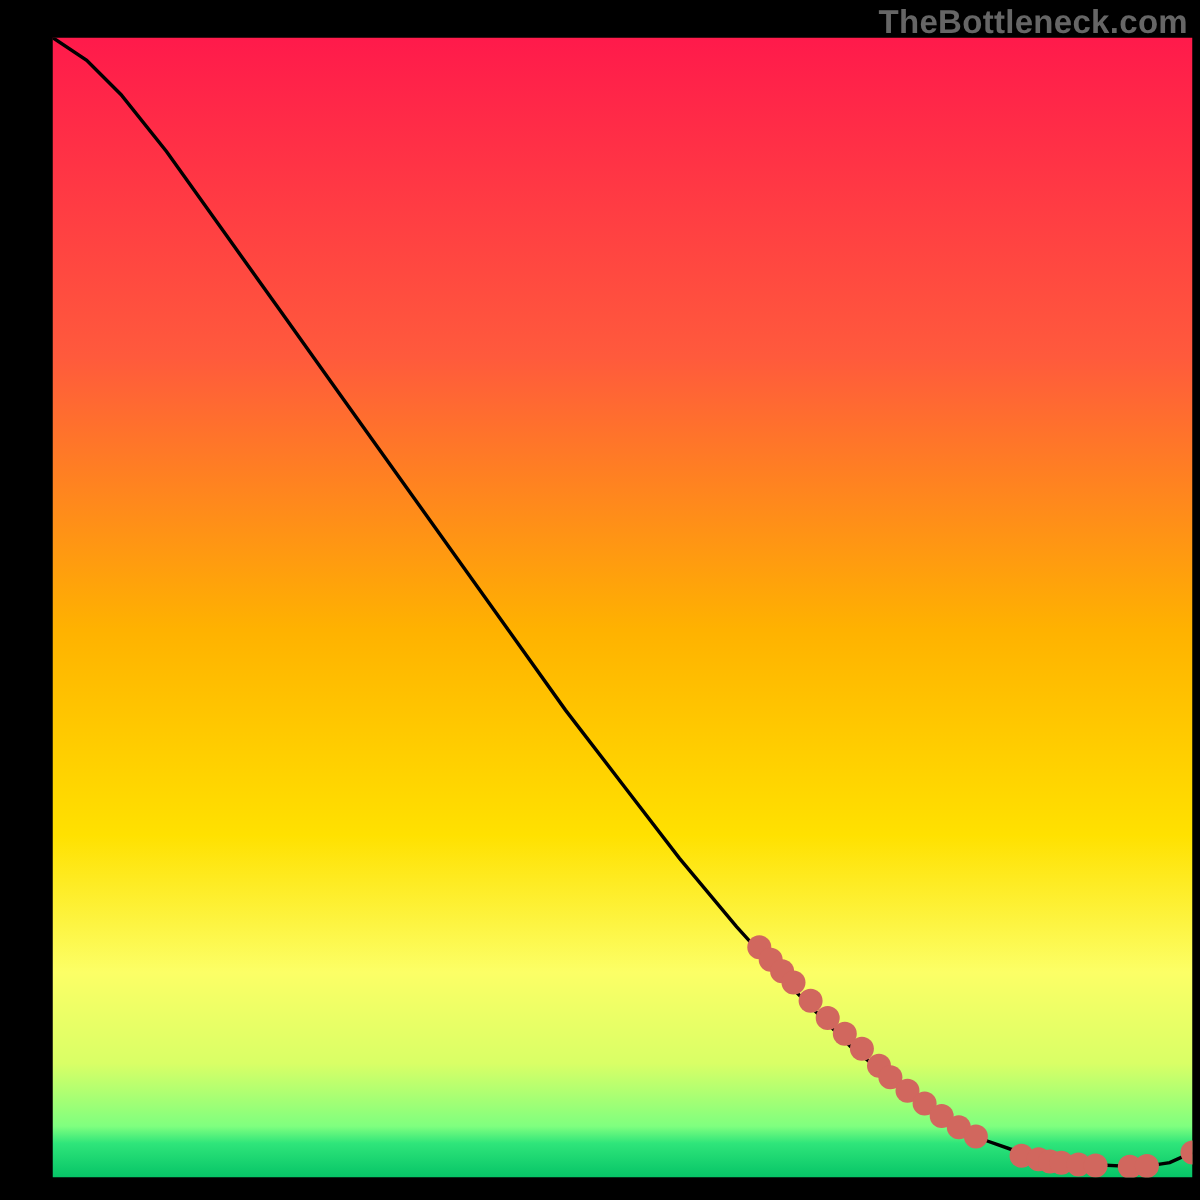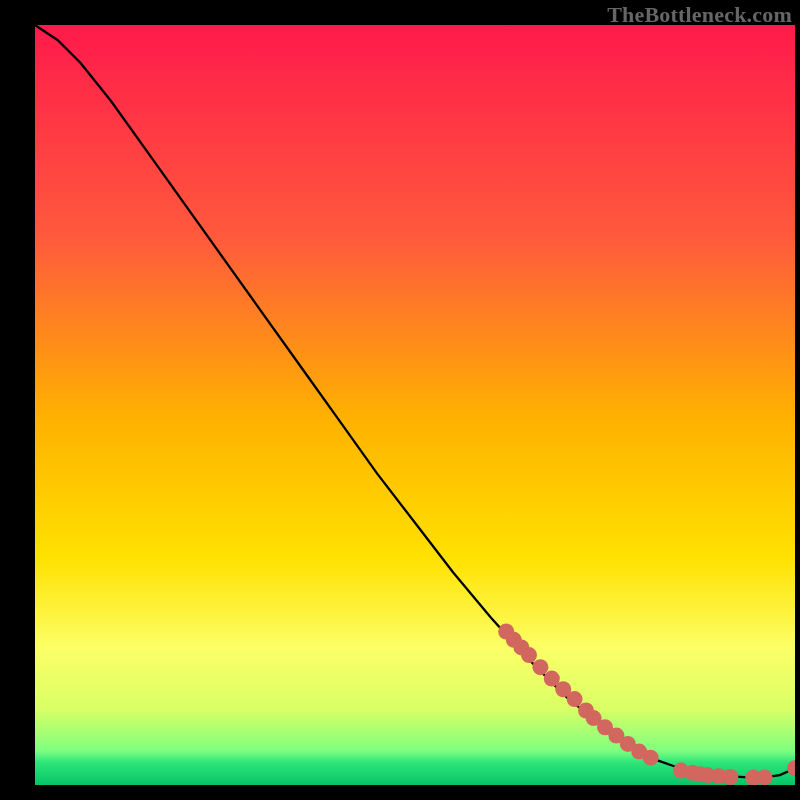--- a/index.html
+++ b/index.html
@@ -19,21 +19,20 @@
   }
   .watermark {
     position: absolute;
     top: 2px;
     right: 8px;
     color: #666;
     font-size: 22px;
     font-weight: 600;
     letter-spacing: 0.2px;
     user-select: none;
-    font-family: Liberation Serif, serif;
   }
   .plot {
     position: absolute;
     left: 35px;
     top: 25px;
     width: 760px;
     height: 760px;
   }
   .plot svg {
     display: block;

